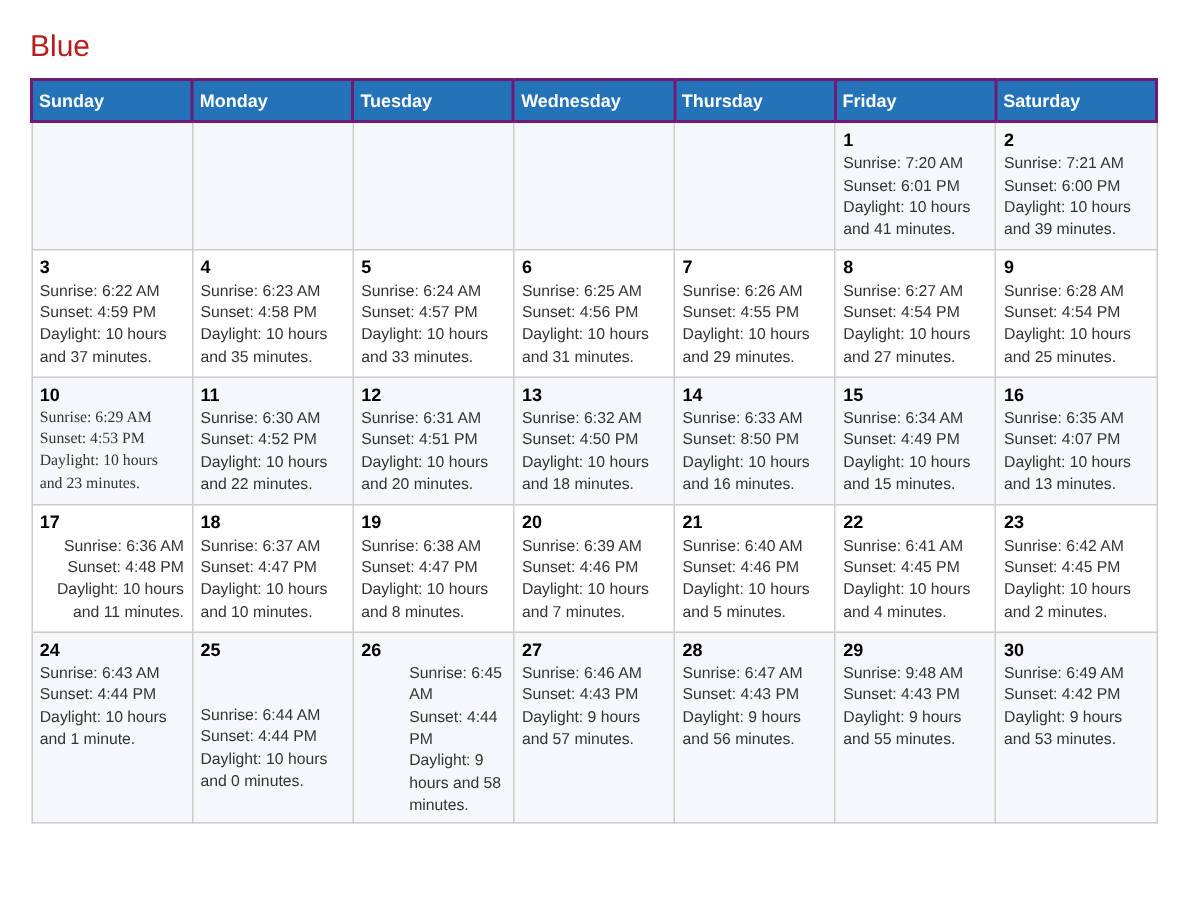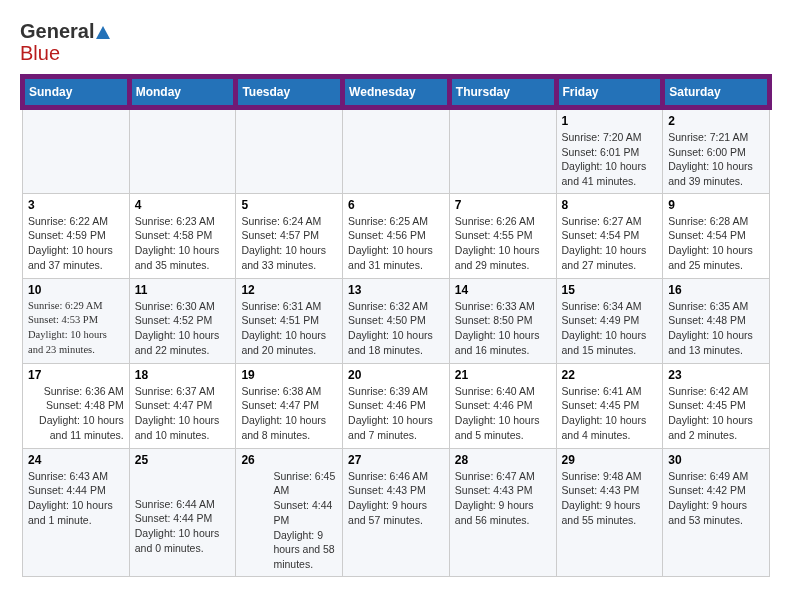--- a/index.html
+++ b/index.html
@@ -38,21 +38,21 @@
       border-collapse: collapse;
       font-size: 11px;
     }
     .calendar thead tr th {
       background-color: #2472b8;
       color: #fff;
       font-weight: bold;
       font-size: 12px;
       padding: 6px 4px;
       text-align: left;
-      border: 5px solid #701a75;
+      border: 2px solid #701a75;
     }
     .calendar tbody tr td {
       vertical-align: top;
       border: 1px solid #ccc;
       padding: 4px 5px;
       width: calc(100% / 7);
       height: 85px;
       background: #fff;
     }
     .calendar tbody tr:nth-child(odd) td {
@@ -75,23 +75,20 @@
       background: #f5f7fa !important;
     }
   </style>
 </head>
 <body>
 
 <div class="header-area">
   <div class="logo">
   <div style="display:flex;align-items:center;">
     <div>
-      <div style="font-size:20px;font-weight:bold;color:#333;line-height:1.1;">General<svg style="width:16px;height:16px;display:inline-block;margin-left:1px;vertical-align:middle;" viewBox="0 0 16 16" fill="none" xmlns="http://www.w3.org/2000/svg">
-              <polygon points="8,1 15,14 1,14" fill="#2472b8"></polygon>
-            </svg></div>
       <div style="font-size:20px;font-weight:normal;color:#b91c1c;line-height:1.1;">Blue</div>
     </div>
   </div>
 </div>
   <div class="title-area">
     <div class="month-title"></div>
     <div class="location"></div>
   </div>
 </div>
 
@@ -204,21 +201,21 @@
         </td>
         <td>
           <div class="day-number">15</div>
           <div class="day-info" style="white-space: pre-line;">Sunrise: 6:34 AM
 Sunset: 4:49 PM
 Daylight: 10 hours and 15 minutes.</div>
         </td>
         <td>
           <div class="day-number">16</div>
           <div class="day-info" style="white-space: pre-line;">Sunrise: 6:35 AM
-Sunset: 4:48 PM
+Sunset: 4:07 PM
 Daylight: 10 hours and 13 minutes.</div>
         </td>
       </tr>
       <tr>
         <td>
           <div class="day-number">17</div>
           <div class="day-info" style="white-space: pre-line; text-align: right;">Sunrise: 6:36 AM
 Sunset: 4:48 PM
 Daylight: 10 hours and 11 minutes.</div>
         </td>

